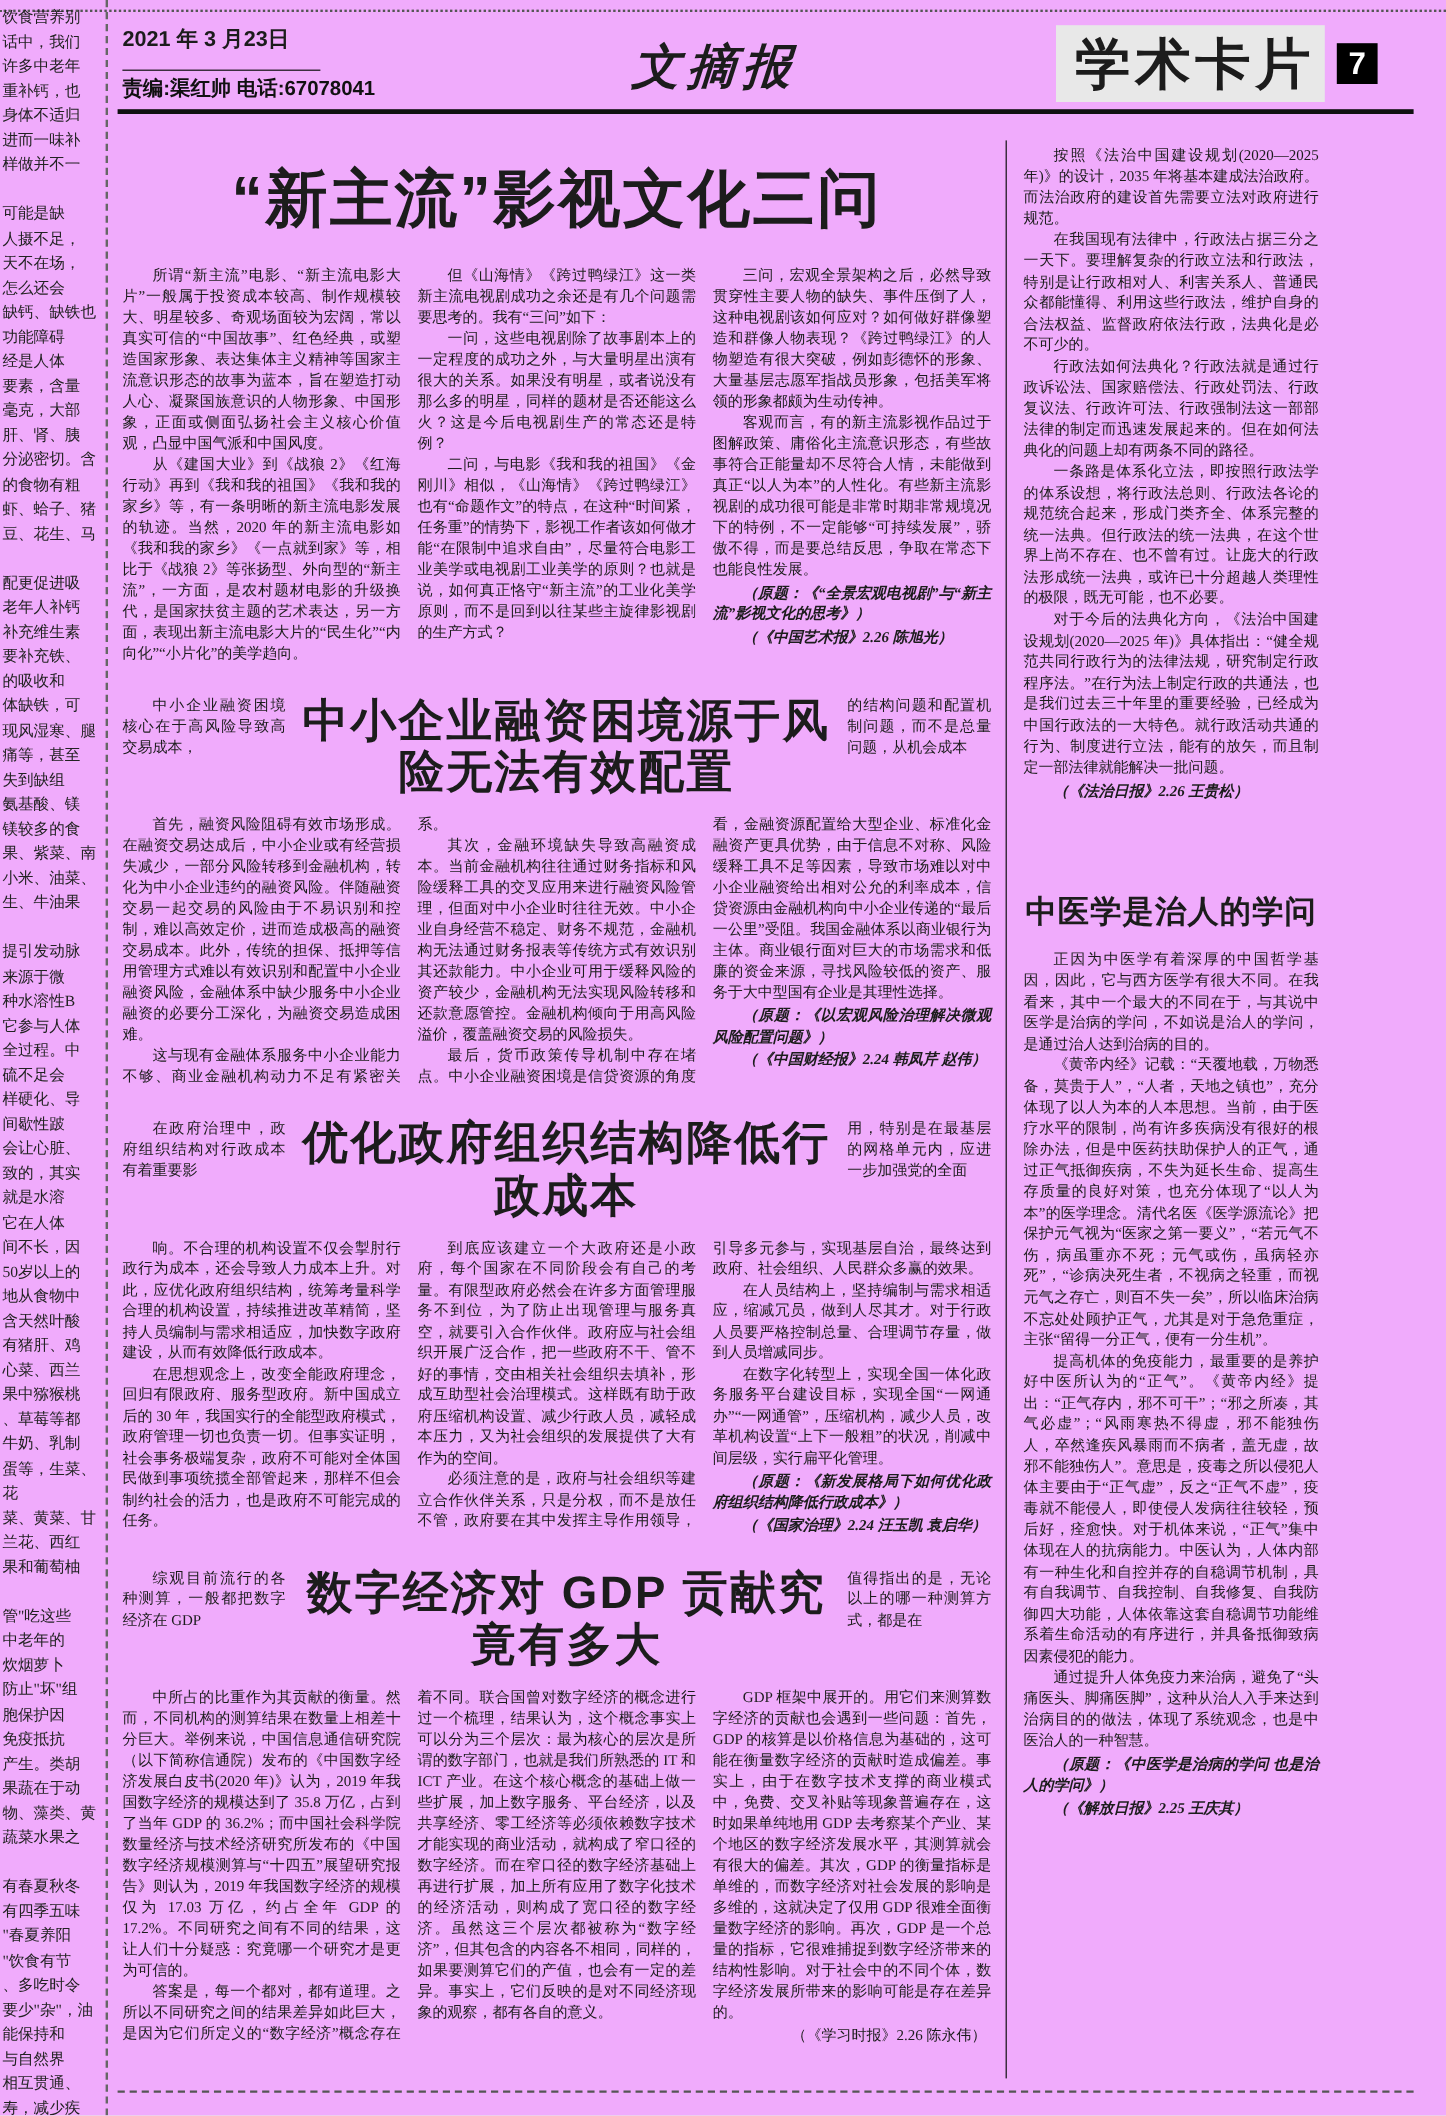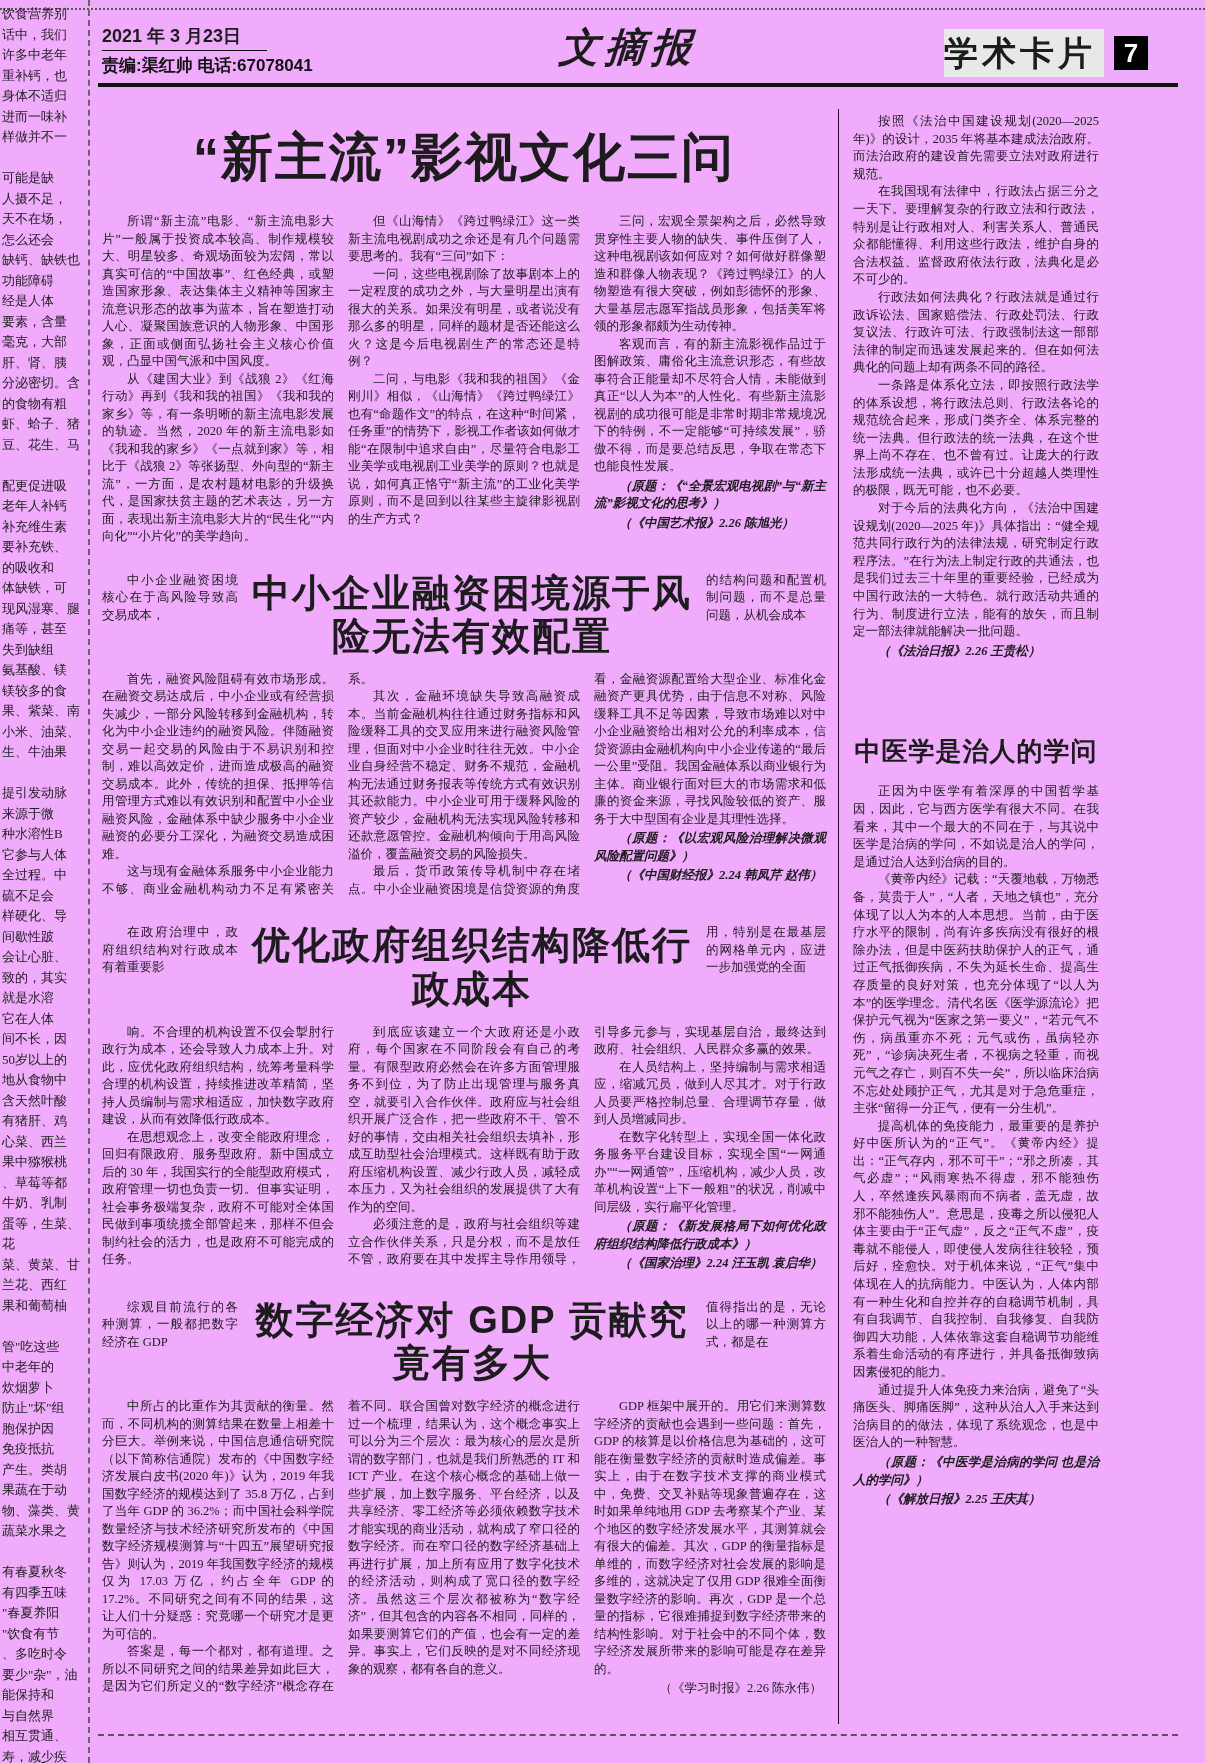--- a/index.html
+++ b/index.html
@@ -12,28 +12,28 @@
               border-right:2px dashed #666;font-size:13px;line-height:20.5px;
               white-space:pre-line;overflow:hidden;color:#222;}
 
   .main-wrap{margin-left:98px;width:1080px;}
 
   
   .header{display:flex;align-items:flex-end;justify-content:space-between;
           padding:10px 30px 6px 4px;border-bottom:4px solid #111;}
   .date-block{min-width:200px;}
   .hdr-date{font-family:"Liberation Sans",sans-serif;font-weight:bold;font-size:18px;
-            border-bottom:1.5px solid #111;display:inline-block;padding:0 26px 2px 0;}
+            border-bottom:1.5px solid #111;display:inline-block;padding:0 26px 14px 0;}
   .hdr-editor{font-family:"Liberation Sans",sans-serif;font-weight:bold;font-size:17px;
               margin-top:3px;color:#111;}
   .masthead{font-family:"DejaVu Serif",serif;font-weight:bold;font-style:italic;
             font-size:40px;letter-spacing:6px;transform:skewX(-4deg);padding-bottom:2px;}
   .hdr-right{display:flex;align-items:center;gap:10px;}
-  .section-title{font-family:"Liberation Sans",sans-serif;font-weight:bold;font-size:34px;
-                 letter-spacing:4px;background:#e8e8e8;padding:2px 8px 0 0;}
+  .section-title{font-family:"Liberation Sans",sans-serif;font-weight:bold;font-size:46px;
+                 letter-spacing:4px;background:#e8e8e8;padding:2px 8px 0 16px;}
   .page-no{background:#000;color:#fff;font-family:"Liberation Sans",sans-serif;
            font-weight:bold;font-size:26px;width:34px;height:34px;display:flex;
            align-items:center;justify-content:center;}
 
   
   .content{display:flex;align-items:stretch;border-bottom:2px dashed #555;padding:22px 0 10px 4px;}
   .main-col{width:724px;padding-right:12px;}
   .sidebar{width:246px;border-left:1.5px solid #111;padding:4px 0 0 14px;}
 
   .article{margin-bottom:26px;}

